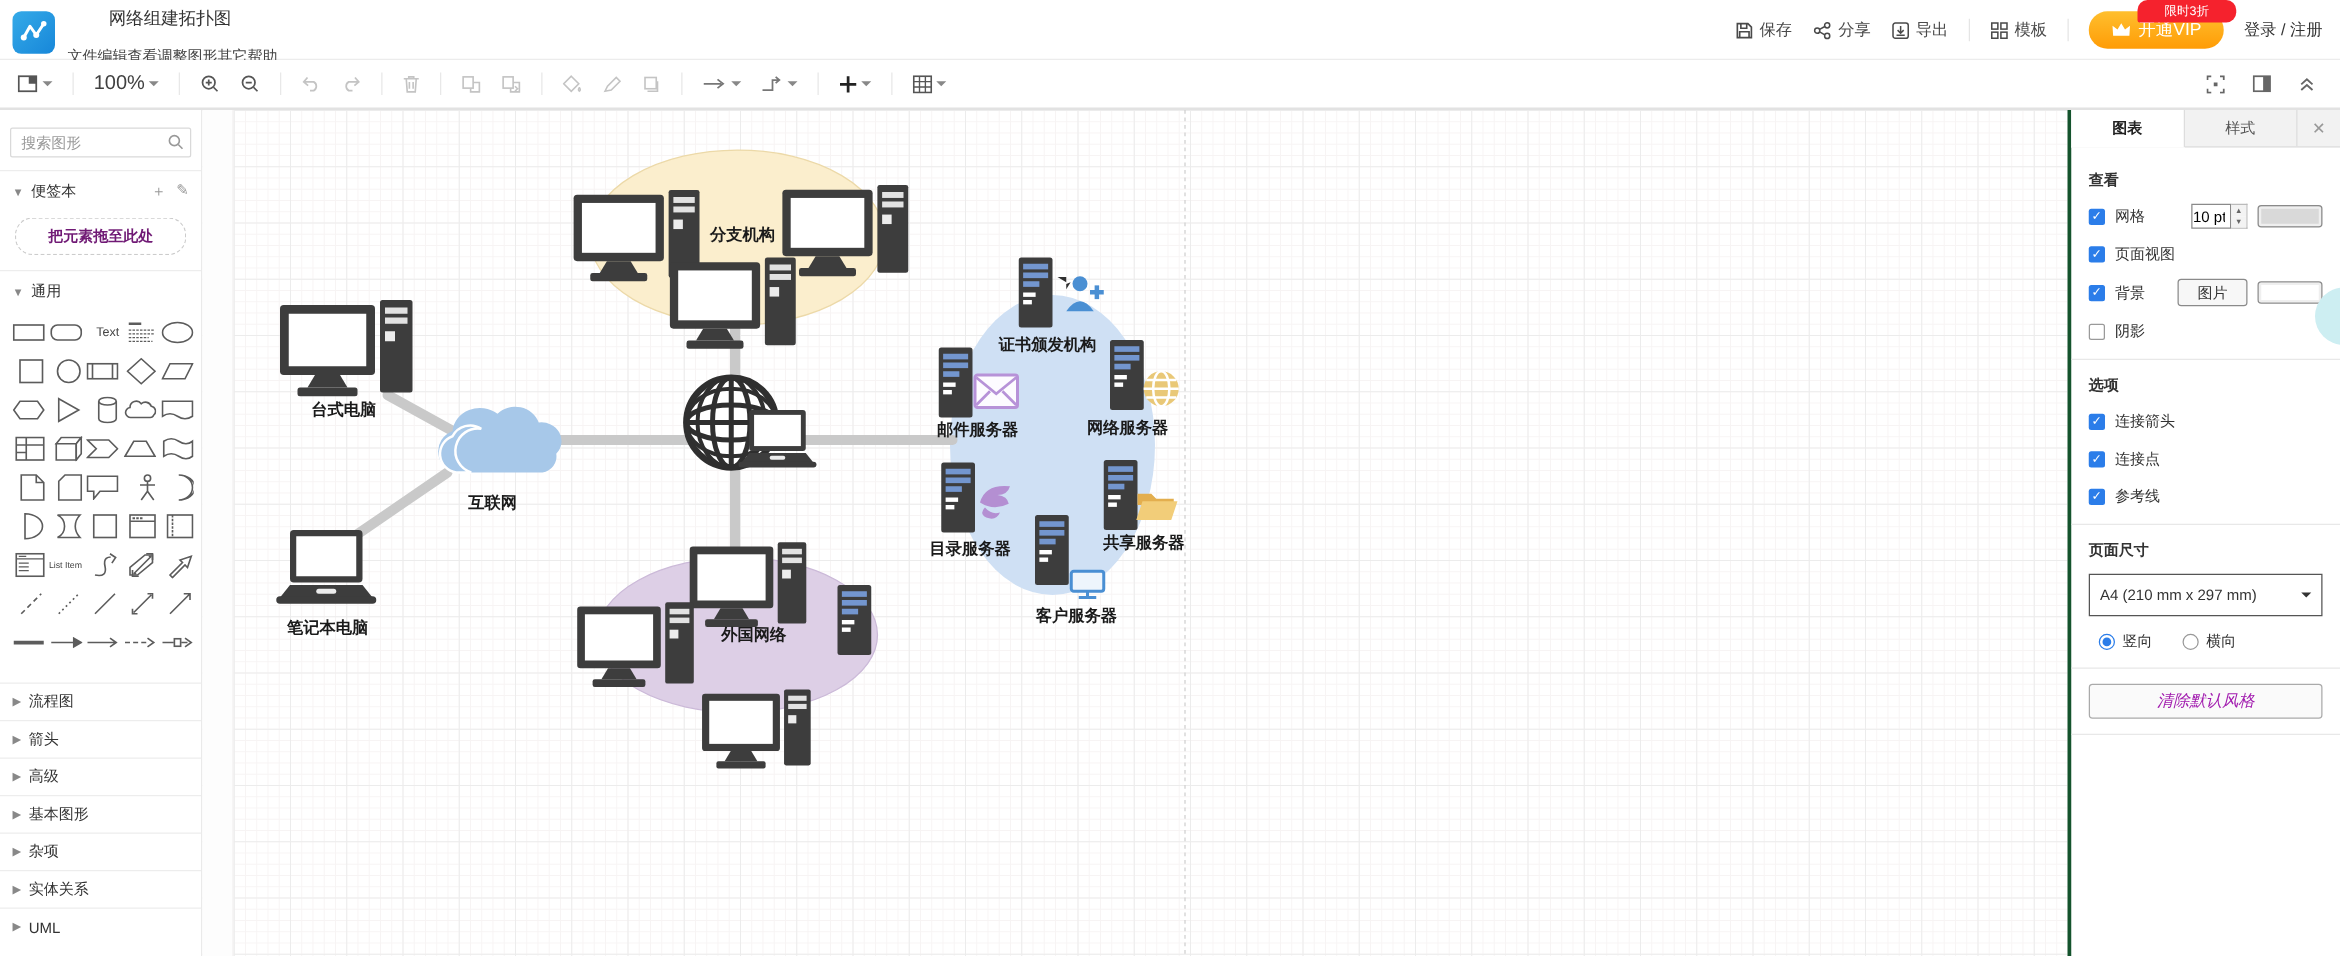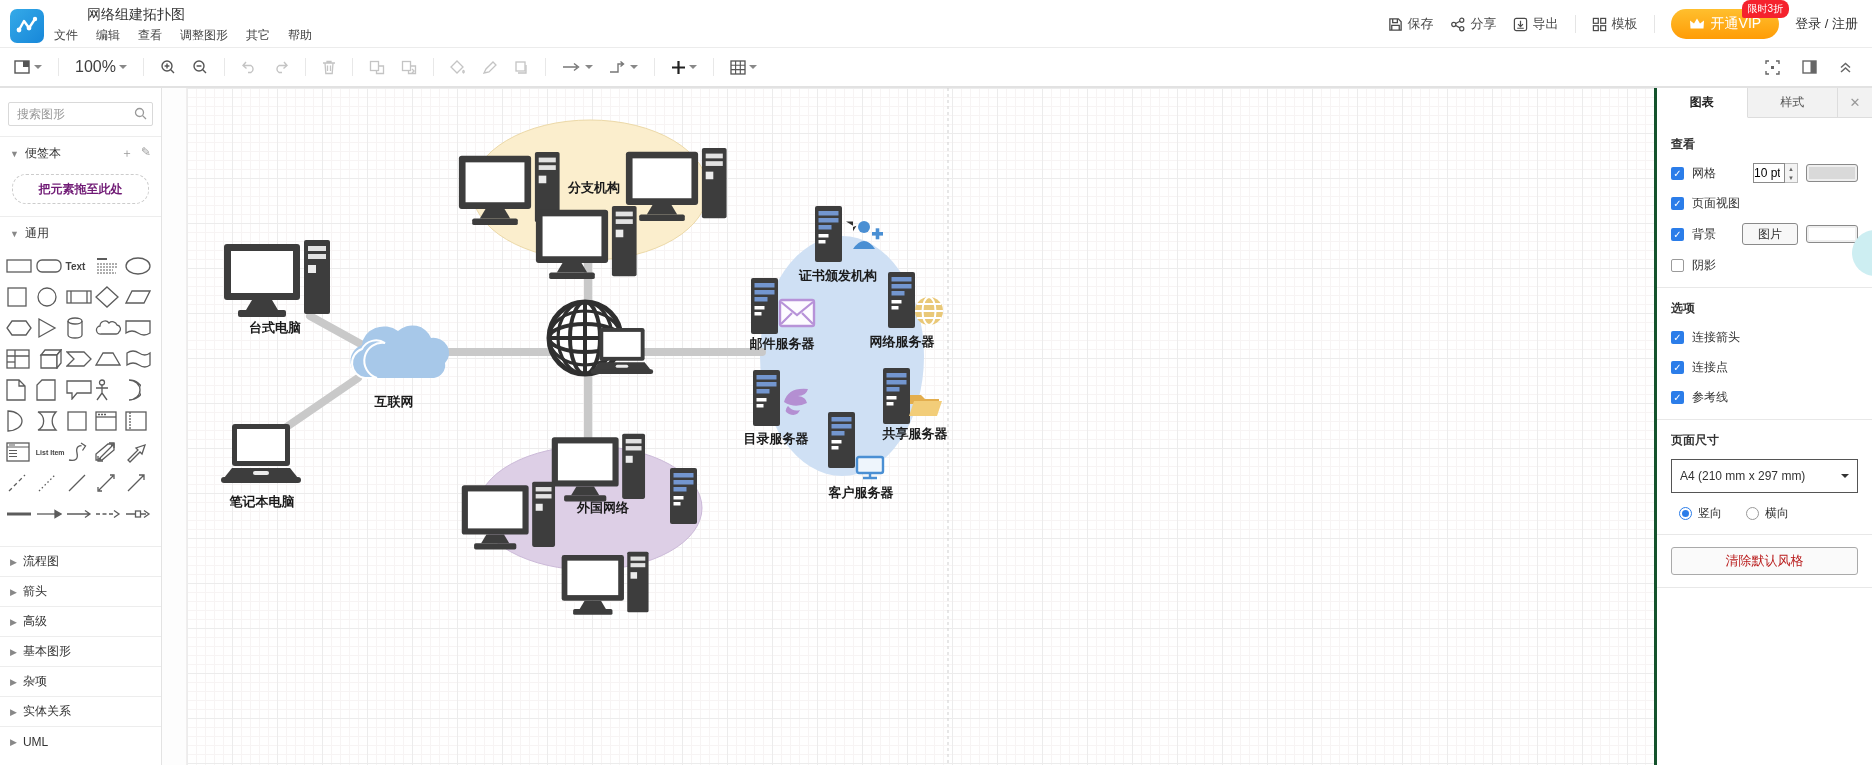--- a/index.html
+++ b/index.html
@@ -6,29 +6,29 @@
   html,body { width:1872px; height:765px; overflow:hidden; }
   body { font-family:"Liberation Sans","DejaVu Sans",sans-serif; font-size:12px; color:#333; background:#fff; }
   .app { position:relative; width:1872px; height:765px; background:#fff; }
 
   
   .header { position:absolute; left:0; top:0; width:1872px; height:48px; background:#fff; border-bottom:1px solid #ececec; }
   .logo { position:absolute; left:10px; top:9px; width:34px; height:34px; border-radius:7px;
           background:linear-gradient(135deg,#35aae8,#1787d9); display:flex; align-items:center; justify-content:center; }
   .title-block { position:absolute; left:54px; top:4px; }
   .doc-title { font-size:14px; color:#333; line-height:20px;margin-left:33px; }
-  .menubar { display:flex; gap:18px; margin-top:3px; }
+  .menubar { display:flex; margin-top:13px; }
   .menubar span { font-size:12px; color:#444; cursor:default; }
   .header-right { position:absolute; right:14px; top:0; height:48px; display:flex; align-items:center; gap:16px; }
   .hbtn { display:flex; align-items:center; gap:5px; color:#4a4a4a; font-size:13px; cursor:pointer; }
   .hdiv { width:1px; height:18px; background:#e5e5e5; }
   .vip-btn { position:relative; display:flex; align-items:center; gap:6px; background:linear-gradient(180deg,#ffbf2e,#ff9c06);
              color:#fff; font-size:14px; padding:6px 18px; border-radius:16px; cursor:pointer; }
   .vip-badge { position:absolute; top:-9px; right:-10px; background:#f5222d; color:#fff; font-size:10px;
-               padding:2px 6px; border-radius:8px 8px 8px 2px; white-space:nowrap; }
+               padding:2px 22px; border-radius:8px 8px 8px 2px; white-space:nowrap; }
   .login { font-size:13px; color:#333; cursor:pointer; }
 
   
   .toolbar { position:absolute; left:0; top:48px; width:1872px; height:40px; background:#fff;
              border-bottom:2px solid #e2e2e2; display:flex; align-items:center; padding:0 10px; gap:8px; }
   .tbtn { display:flex; align-items:center; gap:3px; padding:3px 4px; border-radius:3px; cursor:pointer; }
   .tsep { width:1px; height:18px; background:#e8e8e8; margin:0 4px; }
   .caret { width:0; height:0; border-left:4px solid transparent; border-right:4px solid transparent; border-top:4px solid #888; }
   .zoom-label { font-size:16px; color:#404040; }
   .dis svg { stroke:#c4c4c4 !important; }
@@ -42,21 +42,21 @@
   .search-input { width:100%; height:24px; border:1px solid #d9d9d9; border-radius:2px; padding:0 24px 0 8px;
                   font-size:12px; color:#333; outline:none; font-family:inherit; }
   .search-input::placeholder { color:#999; }
   .search-icon { position:absolute; right:6px; top:5px; }
   .side-sec { border-top:1px solid #ededed; padding:8px 10px; display:flex; align-items:center; color:#333; }
   .side-sec .tri { margin-right:6px; font-size:9px; color:#888; }
   .sec-tools { margin-left:auto; display:flex; gap:8px; color:#999; }
   .drop-hint { margin:4px 12px 12px 12px; border:1px dashed #ccc; border-radius:14px; height:30px;
                display:flex; align-items:center; justify-content:center; color:#701a75; font-size:12px;font-weight:bold; }
   .shape-grid { display:grid; grid-template-columns:repeat(5,1fr); padding:4px 6px 10px 6px; row-gap:7px; }
-  .cell { height:24px; display:flex; align-items:center; justify-content:flex-start; cursor:grab;font-weight:bold; }
+  .cell { height:24px; display:flex; align-items:center; justify-content:flex-end; cursor:grab; }
   .cell svg { stroke:#5c5c5c; fill:#fff; stroke-width:1.3; }
   .cell .txt { font-size:10px; color:#444; }
   .cell .txt-sm { font-size:7px; color:#444; }
   .collapsed-list { position:absolute; left:0; right:0; top:458px; }
   .collapsed-list .side-sec { height:30px; padding:0 10px; }
 
   
   .canvas { position:absolute; left:162px; top:88px; width:1492px; height:677px; background:#fff;
             background-image:
               linear-gradient(#ececec 1px, transparent 1px),
@@ -94,21 +94,21 @@
              font-size:12px; color:#333; display:flex; align-items:center; justify-content:center; cursor:pointer; }
   .pdiv { height:1px; background:#e8e8e8; margin:12px -14px; }
   .pselect { width:100%; height:24px; border:1px solid #555; display:flex; align-items:center; padding:16px 8px; cursor:pointer; }
   .pselect .caret { margin-left:auto; border-top-color:#333; }
   .radio-row { display:flex; align-items:center; gap:24px; margin:12px 0 2px 8px; }
   .radio { display:flex; align-items:center; gap:6px; cursor:pointer;text-align:right; }
   .rdot { width:13px; height:13px; border-radius:50%; border:1px solid #2b7de9; display:flex; align-items:center; justify-content:center; }
   .rdot.on::after { content:""; width:7px; height:7px; border-radius:50%; background:#2b7de9; }
   .rdot.off { border-color:#999; }
   .clear-btn { width:100%; height:28px; border:1px solid #aaa; border-radius:3px; background:#fafafa; font-size:13px;
-               color:#b91c1c; cursor:pointer; font-family:inherit; }
+               color:#a21caf; cursor:pointer; font-family:inherit;font-style:italic; }
   .help-bubble { position:absolute; right:-26px; top:142px; width:46px; height:46px; border-radius:50%; background:#cdeef2; }
 </style>
 </head>
 <body>
 
 <div class="app">
 
   <div class="header">
     <div class="logo">
       <svg width="22" height="22" viewBox="0 0 22 22">

